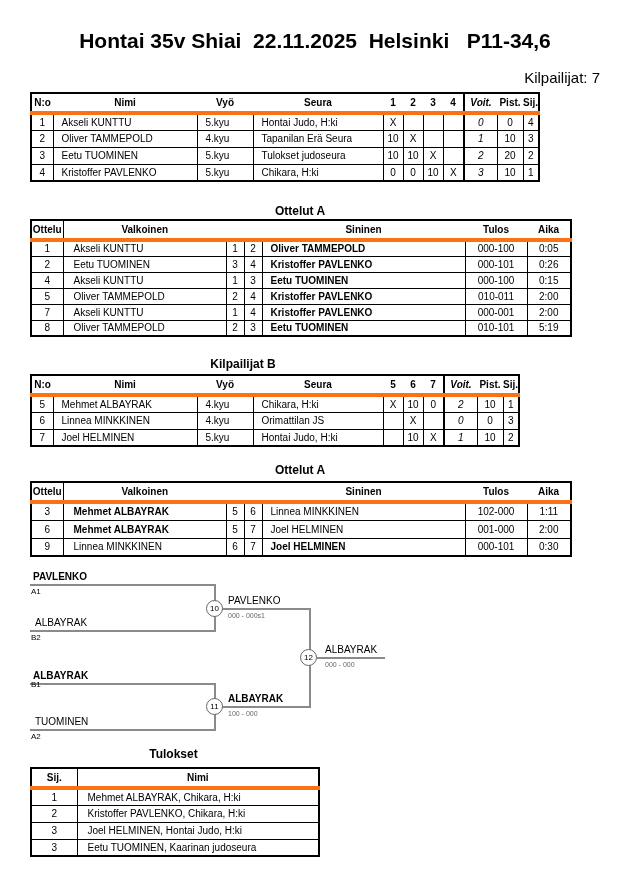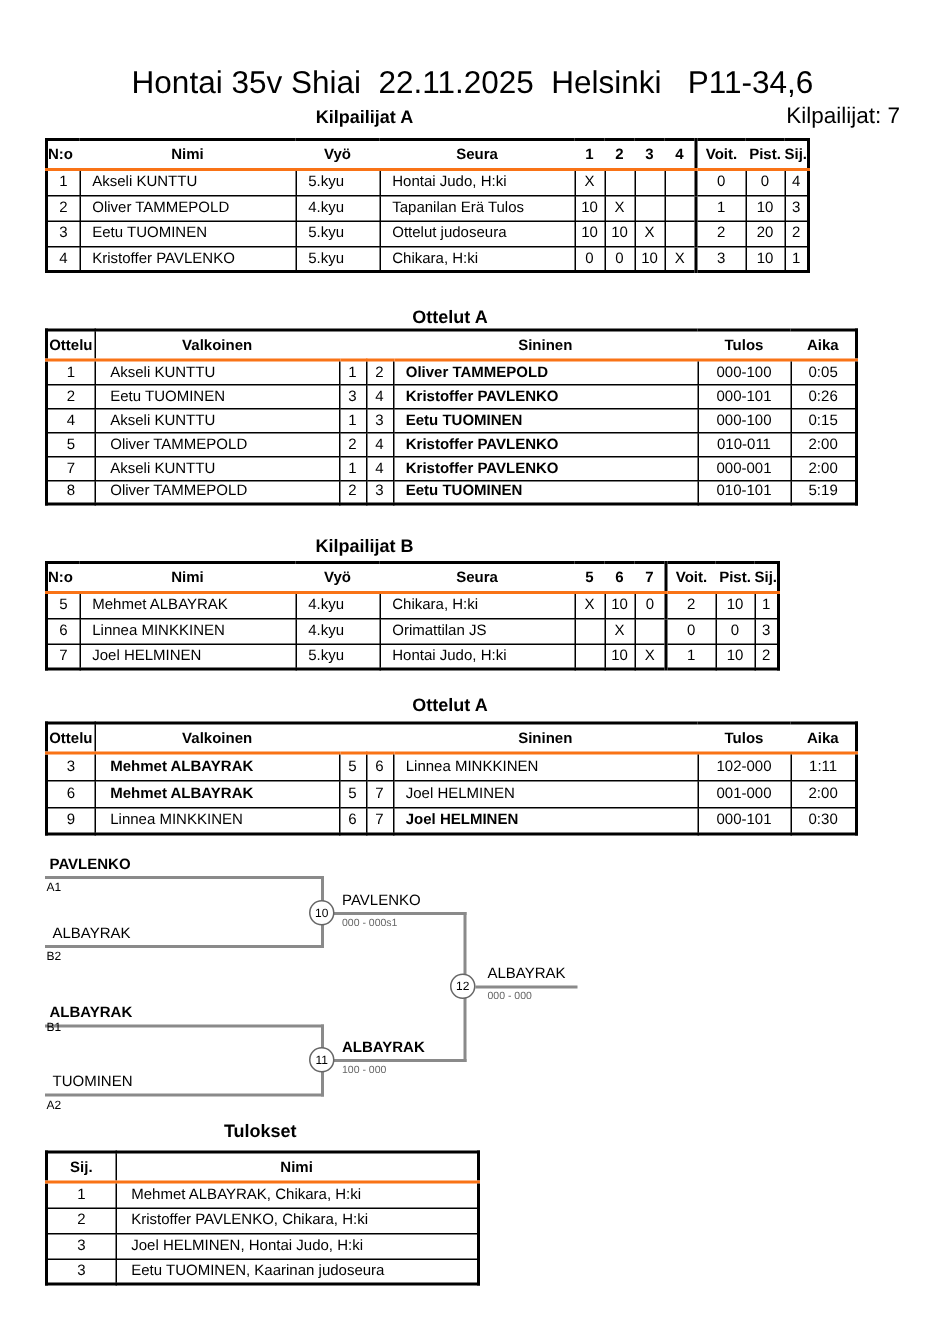--- a/index.html
+++ b/index.html
@@ -1,52 +1,51 @@
 <!DOCTYPE html>
 <html><head>
 <meta charset="utf-8">
 <style>
   html,body{margin:0;padding:0;background:#fff;}
   #page{position:relative;width:630px;height:891px;background:#fff;overflow:hidden;
         font-family:"Liberation Sans",sans-serif;color:#000;}
-  .title{position:absolute;top:44px;left:0;width:630px;text-align:center;
-         font-size:21px;font-weight:normal;white-space:pre;}
+  .title{position:absolute;top:29px;left:0;width:630px;text-align:center;
+         font-size:21px;font-weight:bold;white-space:pre;}
   .sect{position:absolute;font-size:12px;font-weight:bold;text-align:center;white-space:pre;}
   .count{position:absolute;top:69px;right:30px;font-size:15px;}
   table.t{position:absolute;border-collapse:collapse;table-layout:fixed;
           font-size:10px;border:2px solid #000;}
   table.t td{border:1px solid #000;overflow:hidden;white-space:nowrap;vertical-align:middle;padding:0;}
-  table.t th{border:none;border-bottom:2px solid #f97316;font-weight:bold;
+  table.t th{border:none;border-bottom:4px solid #f97316;font-weight:bold;text-align:center;
              padding:0;overflow:hidden;white-space:nowrap;}
   tr.hr{height:20px;}
   .ka tr.br{height:17px;} .o1 tr.br{height:16px;} .kb tr.br{height:17px;}
   .o2 tr.br{height:18px;} .tu tr.br{height:17px;}
   .c{text-align:center;}
   .l{text-align:left;padding-left:8px !important;}
   .l10{text-align:left;padding-left:10px !important;}
   .b{font-weight:bold;}
-  .thl{border-left:2px solid #000 !important;}
+  .thl{border-left:2px solid #000 !important;font-style:italic;}
   .sepr{border-right:1px solid #000 !important;}
   th.al{text-align:left;padding-left:2px;}
   
   .hl{position:absolute;height:2px;background:#8a8a8a;}
   .vl{position:absolute;width:2px;background:#8a8a8a;}
   .node{position:absolute;width:15px;height:15px;border:1px solid #666;border-radius:50%;
         background:#fff;font-size:8px;line-height:15px;text-align:center;z-index:2;}
   .bname{position:absolute;font-size:10px;white-space:nowrap;}
   .seat{position:absolute;font-size:8px;white-space:nowrap;}
   .score{position:absolute;font-size:7px;color:#666;white-space:nowrap;}
 </style>
 </head>
 <body>
 
 <div id="page">
 
   <div class="title">Hontai 35v Shiai  22.11.2025  Helsinki   P11-34,6</div>
-  <div class="sect" style="top:71px;left:30px;width:426px;">Kilpailijat A</div>
   <div class="count">Kilpailijat: 7</div>
 
   <table class="t ka" style="top:92px;left:30px;width:508px;">
     <colgroup>
         <col style="width:22px">
         <col style="width:144px">
         <col style="width:56px">
         <col style="width:130px">
         <col style="width:20px">
         <col style="width:20px">
@@ -80,34 +79,34 @@
       <td class="c"></td>
       <td class="c"></td>
       <td class="c thl">0</td>
       <td class="c">0</td>
       <td class="c">4</td>
     </tr>
     <tr class="br">
       <td class="c">2</td>
       <td class="l">Oliver TAMMEPOLD</td>
       <td class="l">4.kyu</td>
-      <td class="l">Tapanilan Erä Tulos</td>
+      <td class="l">Tapanilan Erä Seura</td>
       <td class="c">10</td>
       <td class="c">X</td>
       <td class="c"></td>
       <td class="c"></td>
       <td class="c thl">1</td>
       <td class="c">10</td>
       <td class="c">3</td>
     </tr>
     <tr class="br">
       <td class="c">3</td>
       <td class="l">Eetu TUOMINEN</td>
       <td class="l">5.kyu</td>
-      <td class="l">Ottelut judoseura</td>
+      <td class="l">Tulokset judoseura</td>
       <td class="c">10</td>
       <td class="c">10</td>
       <td class="c">X</td>
       <td class="c"></td>
       <td class="c thl">2</td>
       <td class="c">20</td>
       <td class="c">2</td>
     </tr>
     <tr class="br">
       <td class="c">4</td>

